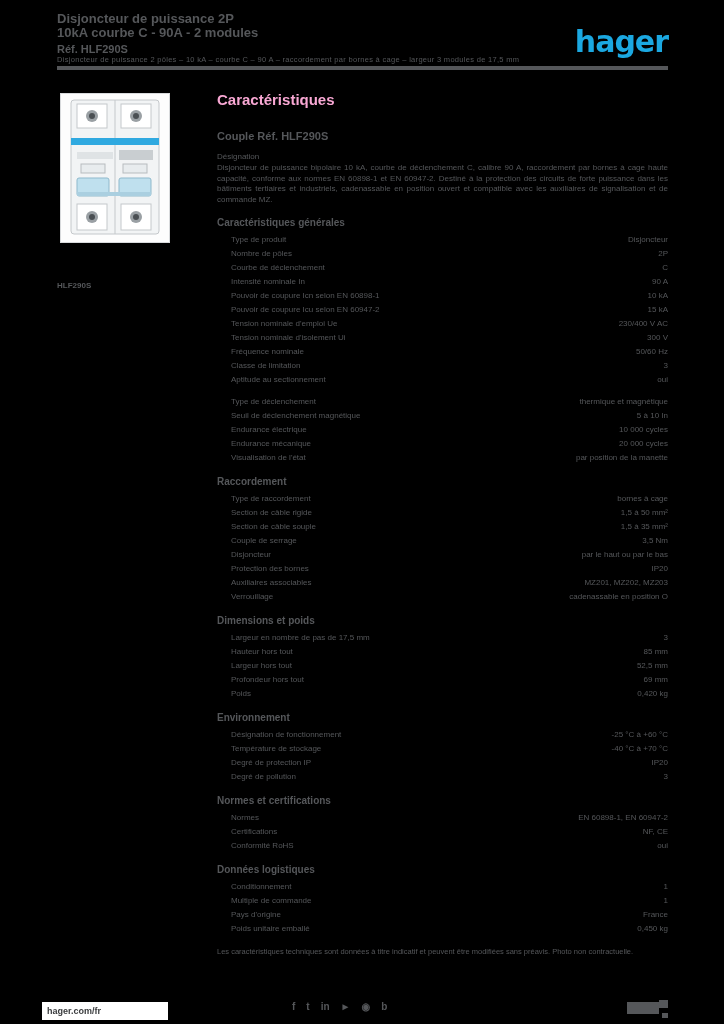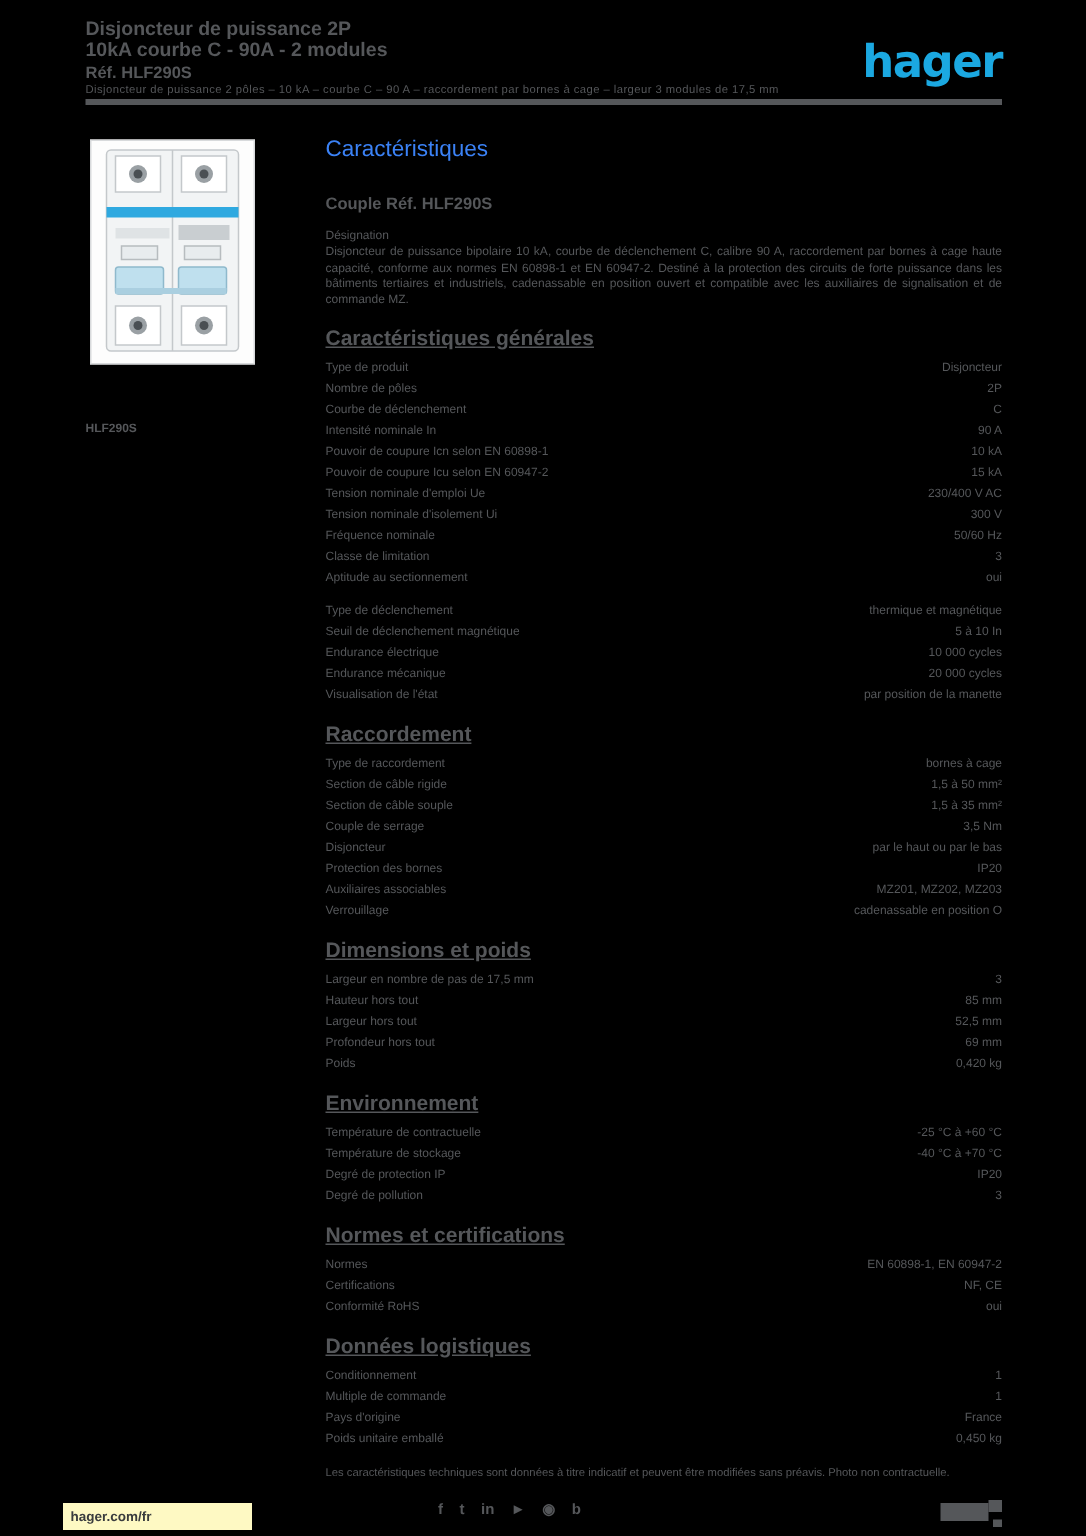--- a/index.html
+++ b/index.html
@@ -16,34 +16,34 @@
   .hdr-subtitle{position:absolute;left:57px;top:55px;width:611px;font-size:7.5px;
     letter-spacing:.3px;color:#55575a;white-space:nowrap;overflow:hidden;}
   .hdr-rule{position:absolute;left:57px;top:66px;width:611px;height:4px;background:#55575a;}
   
   .photo{position:absolute;left:60px;top:93px;width:108px;height:148px;background:#fdfdfd;
     border:1px solid #d8dadc;}
   .photo svg{display:block;}
   .photo-ref{position:absolute;left:57px;top:243px;font-size:8px;font-weight:bold;color:#55575a;margin-top:38px;}
   
   .main{position:absolute;left:217px;top:91px;width:451px;}
-  .h1{font-size:15px;font-weight:normal;color:#3b82f6;margin:0 0 22px 0;}
+  .h1{font-size:15px;font-weight:bold;color:#f9a8d4;margin:0 0 22px 0;}
   .brand-ref{font-size:11px;font-weight:bold;color:#55575a;margin:0 0 10px 0;}
   .desig{font-size:8px;color:#55575a;margin:0 0 2px 0;}
   .descr{font-size:8px;line-height:10.5px;color:#55575a;margin:0 0 8px 0;text-align:justify;}
   .section{margin-top:8px;}
-  .section h3{font-size:14px;font-weight:bold;color:#55575a;margin:0 0 4px 0;
-    padding-top:4px;text-decoration:underline;}
+  .section h3{font-size:10px;font-weight:bold;color:#55575a;margin:0 0 4px 0;
+    padding-top:4px;}
   .row{display:flex;justify-content:space-between;align-items:baseline;
-    font-size:8px;line-height:9px;padding:2.5px 0;color:#55575a;}
+    font-size:8px;line-height:9px;padding:2.5px 0;color:#55575a;margin-left:14px;}
   .row .lbl{max-width:260px;}
   .row .val{text-align:right;max-width:180px;}
   .footnote{font-size:7.5px;line-height:9px;color:#55575a;margin-top:12px;}
   
-  .f-site{position:absolute;left:42px;top:1002px;width:126px;height:18px;background:#fef9c3;
+  .f-site{position:absolute;left:42px;top:1002px;width:126px;height:18px;background:#ffffff;
     font-size:9px;font-weight:bold;color:#3a3c3e;line-height:18px;padding-left:5px;
     box-sizing:border-box;}
   .f-icons{position:absolute;left:292px;top:1001px;display:flex;gap:11px;align-items:center;}
   .f-icons span{font-size:10px;line-height:12px;color:#55575a;font-weight:bold;}
   .f-brand{position:absolute;left:627px;top:1000px;width:41px;height:15px;}
   .f-brand .b1{position:absolute;left:0;top:2px;width:32px;height:12px;background:#55575a;}
   .f-brand .b2{position:absolute;right:0;top:0;width:9px;height:8px;background:#55575a;}
   .f-brand .b3{position:absolute;right:0;bottom:-3px;width:6px;height:5px;background:#55575a;}
 </style>
 </head>
@@ -222,21 +222,21 @@
           <span class="val">69 mm</span>
         </div>
         <div class="row">
           <span class="lbl">Poids</span>
           <span class="val">0,420 kg</span>
         </div>
       </div>
       <div class="section">
         <h3>Environnement</h3>
         <div class="row">
-          <span class="lbl">Température de contractuelle</span>
+          <span class="lbl">Désignation de fonctionnement</span>
           <span class="val">-25 °C à +60 °C</span>
         </div>
         <div class="row">
           <span class="lbl">Température de stockage</span>
           <span class="val">-40 °C à +70 °C</span>
         </div>
         <div class="row">
           <span class="lbl">Degré de protection IP</span>
           <span class="val">IP20</span>
         </div>

